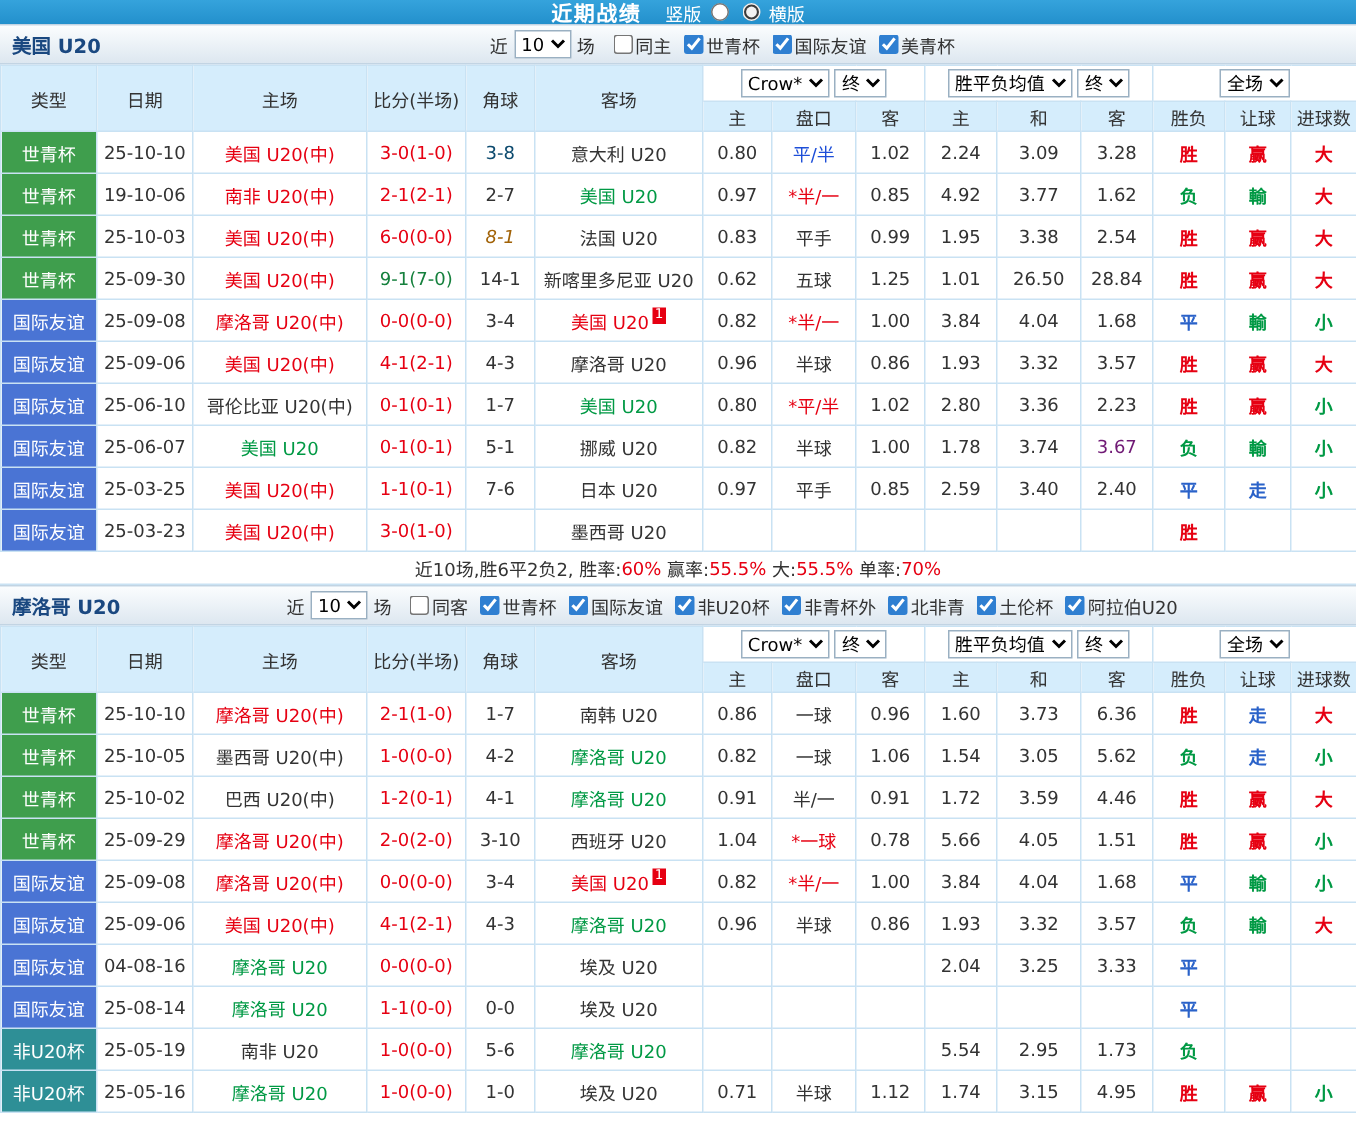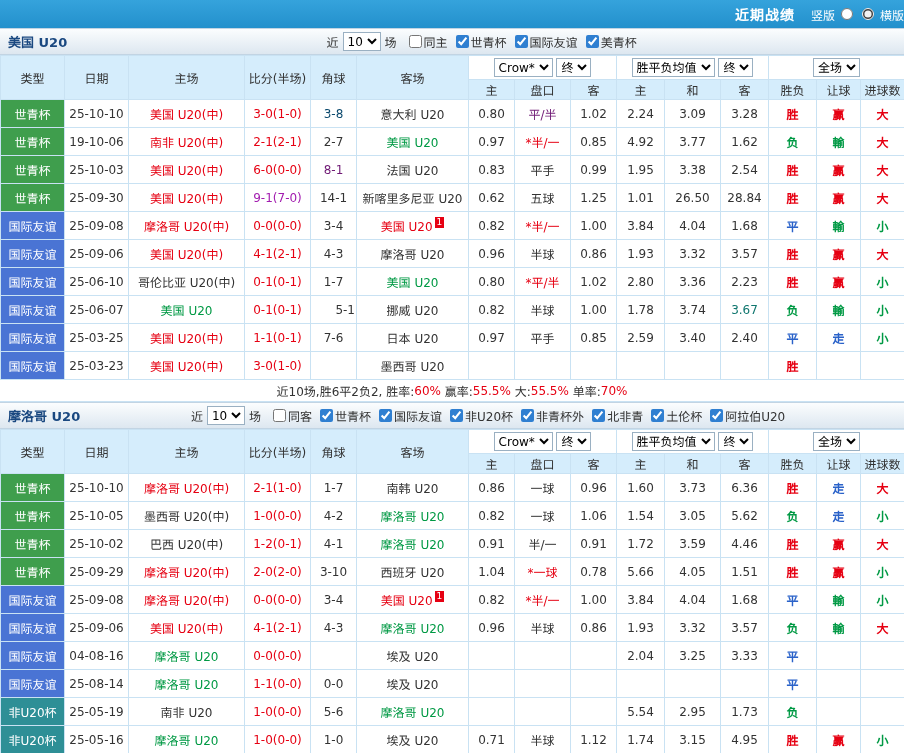--- a/index.html
+++ b/index.html
@@ -1,19 +1,19 @@
 <!DOCTYPE html>
 <html lang="zh-CN"><head>
 <meta charset="utf-8">
 <style>
   * { box-sizing: border-box; }
   body { margin:0; background:#fff; font-family:"DejaVu Sans","Liberation Sans",sans-serif; }
   .page { width:904px; font-size:12px; color:#333; }
 
-  .topbar { height:28px; background:linear-gradient(#35a3dc,#2390cc); display:flex; align-items:center; justify-content:flex-end; gap:16px; }
+  .topbar { height:16px; background:linear-gradient(#35a3dc,#2390cc); display:flex; align-items:center; justify-content:center; gap:16px; }
   .topbar-title { color:#fff; font-weight:bold; font-size:14px; letter-spacing:1px; }
   .radio-group { display:flex; align-items:center; gap:3px; color:#fff; font-size:12px; }
   .radio-group input { accent-color:#f2f2f2; width:12px; height:12px; margin:0 3px; }
 
   .sec-header { height:27px; background:linear-gradient(#fbfdfe,#dde7f0); border-top:1px solid #c2d4e3; border-bottom:1px solid #c2d4e3; display:flex; align-items:center; padding:0 8px; }
   .team-title { font-weight:bold; color:#1a4880; font-size:13px; white-space:nowrap; }
   .filters { display:flex; align-items:center; gap:4px; margin:0 auto; }
   .filters select, .sel-cell select { font-size:12px; height:19px; border:1px solid #9ab0c2; background:#fff; font-family:inherit; }
   .filter-group { display:flex; align-items:center; gap:8px; margin-left:8px; }
   .filter-group label { display:flex; align-items:center; gap:2px; cursor:pointer; white-space:nowrap; }
@@ -127,21 +127,21 @@
       </thead>
       <tbody>
           <tr>
             <td class="comp" style="background: rgb(63, 158, 77);">世青杯</td>
             <td style="color: rgb(51, 51, 51);">25-10-10</td>
             <td style="color: rgb(230, 0, 18);">美国 U20(中)</td>
             <td style="color: rgb(230, 0, 18);">3-0(1-0)</td>
             <td style="color: #0c4a6e;">3-8</td>
             <td style="color: rgb(51, 51, 51); margin-left: 14px;">意大利 U20</td>
             <td style="color: rgb(51, 51, 51);">0.80</td>
-            <td style="color: #701a75; margin-left: 40px;">平/半</td>
+            <td style="color: #1d4ed8; margin-left: 40px;">平/半</td>
             <td style="color: rgb(51, 51, 51);">1.02</td>
             <td style="color: rgb(51, 51, 51);">2.24</td>
             <td style="color: rgb(51, 51, 51);">3.09</td>
             <td style="color: rgb(51, 51, 51);">3.28</td>
             <td class="bold" style="color: rgb(230, 0, 18);">胜</td>
             <td class="bold" style="color: rgb(230, 0, 18);">赢</td>
             <td class="bold" style="color: rgb(230, 0, 18);">大</td>
           </tr>
           <tr>
             <td class="comp" style="background: rgb(63, 158, 77);">世青杯</td>
@@ -158,37 +158,37 @@
             <td style="color: rgb(51, 51, 51);">1.62</td>
             <td class="bold" style="color: rgb(0, 153, 68);">负</td>
             <td class="bold" style="color: rgb(0, 153, 68);">輸</td>
             <td class="bold" style="color: rgb(230, 0, 18);">大</td>
           </tr>
           <tr>
             <td class="comp" style="background: rgb(63, 158, 77);">世青杯</td>
             <td style="color: rgb(51, 51, 51);">25-10-03</td>
             <td style="color: rgb(230, 0, 18);">美国 U20(中)</td>
             <td style="color: rgb(230, 0, 18);">6-0(0-0)</td>
-            <td style="color: #701a75;">8-1</td>
+            <td style="color: #a16207; font-style: italic;">8-1</td>
             <td style="color: rgb(51, 51, 51);">法国 U20</td>
             <td style="color: rgb(51, 51, 51);">0.83</td>
             <td style="color: rgb(51, 51, 51);">平手</td>
             <td style="color: rgb(51, 51, 51);">0.99</td>
             <td style="color: rgb(51, 51, 51);">1.95</td>
             <td style="color: rgb(51, 51, 51);">3.38</td>
             <td style="color: rgb(51, 51, 51);">2.54</td>
             <td class="bold" style="color: rgb(230, 0, 18);">胜</td>
             <td class="bold" style="color: rgb(230, 0, 18);">赢</td>
             <td class="bold" style="color: rgb(230, 0, 18);">大</td>
           </tr>
           <tr>
             <td class="comp" style="background: rgb(63, 158, 77);">世青杯</td>
             <td style="color: rgb(51, 51, 51);">25-09-30</td>
             <td style="color: rgb(230, 0, 18);">美国 U20(中)</td>
-            <td style="color: #a21caf;">9-1(7-0)</td>
+            <td style="color: #15803d;">9-1(7-0)</td>
             <td style="color: rgb(51, 51, 51);">14-1</td>
             <td style="color: rgb(51, 51, 51);">新喀里多尼亚 U20</td>
             <td style="color: rgb(51, 51, 51);">0.62</td>
             <td style="color: rgb(51, 51, 51);">五球</td>
             <td style="color: rgb(51, 51, 51);">1.25</td>
             <td style="color: rgb(51, 51, 51);">1.01</td>
             <td style="color: rgb(51, 51, 51);">26.50</td>
             <td style="color: rgb(51, 51, 51);">28.84</td>
             <td class="bold" style="color: rgb(230, 0, 18);">胜</td>
             <td class="bold" style="color: rgb(230, 0, 18);">赢</td>
@@ -243,28 +243,28 @@
             <td style="color: rgb(51, 51, 51);">2.23</td>
             <td class="bold" style="color: rgb(230, 0, 18);">胜</td>
             <td class="bold" style="color: rgb(230, 0, 18);">赢</td>
             <td class="bold" style="color: rgb(0, 153, 68);">小</td>
           </tr>
           <tr>
             <td class="comp" style="background: rgb(74, 116, 212);">国际友谊</td>
             <td style="color: rgb(51, 51, 51);">25-06-07</td>
             <td style="color: rgb(0, 153, 68);">美国 U20</td>
             <td style="color: rgb(230, 0, 18);">0-1(0-1)</td>
-            <td style="color: rgb(51, 51, 51); text-align: right;">5-1</td>
+            <td style="color: rgb(51, 51, 51);">5-1</td>
             <td style="color: rgb(51, 51, 51);">挪威 U20</td>
             <td style="color: rgb(51, 51, 51);">0.82</td>
             <td style="color: rgb(51, 51, 51);">半球</td>
             <td style="color: rgb(51, 51, 51);">1.00</td>
             <td style="color: rgb(51, 51, 51);">1.78</td>
             <td style="color: rgb(51, 51, 51);">3.74</td>
-            <td style="color: #0f766e;">3.67</td>
+            <td style="color: #701a75;">3.67</td>
             <td class="bold" style="color: rgb(0, 153, 68);">负</td>
             <td class="bold" style="color: rgb(0, 153, 68);">輸</td>
             <td class="bold" style="color: rgb(0, 153, 68);">小</td>
           </tr>
           <tr>
             <td class="comp" style="background: rgb(74, 116, 212);">国际友谊</td>
             <td style="color: rgb(51, 51, 51);">25-03-25</td>
             <td style="color: rgb(230, 0, 18);">美国 U20(中)</td>
             <td style="color: rgb(230, 0, 18);">1-1(0-1)</td>
             <td style="color: rgb(51, 51, 51);">7-6</td>

